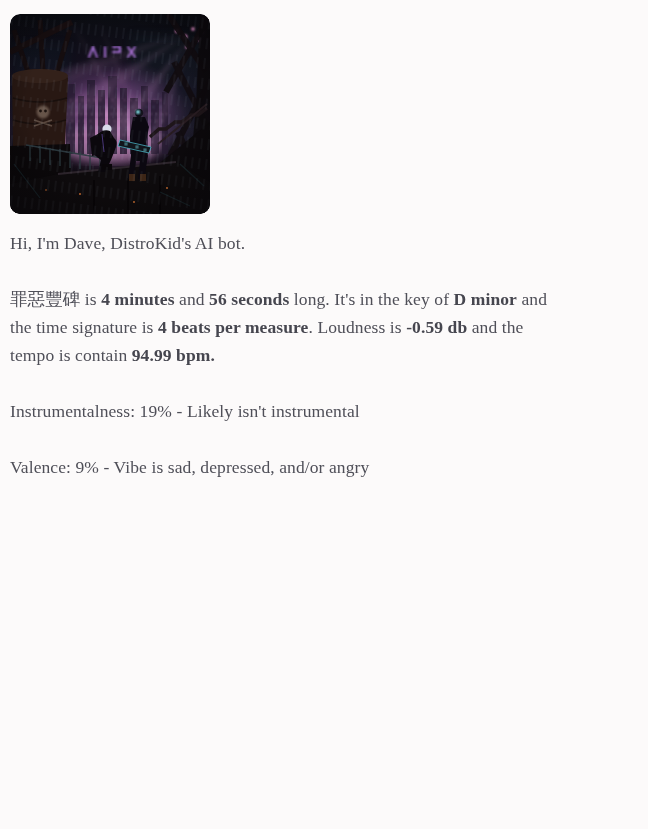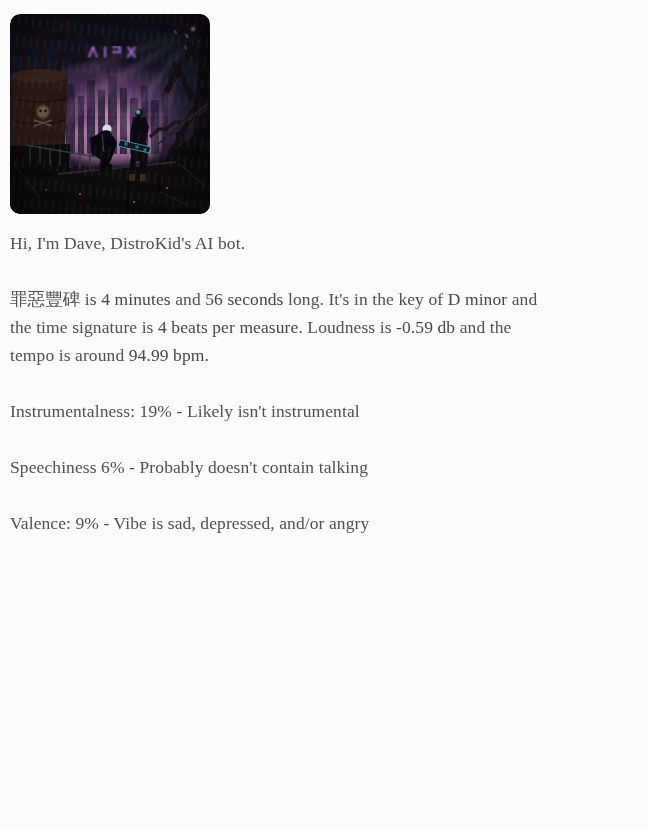--- a/index.html
+++ b/index.html
@@ -6,21 +6,21 @@
   body{background:#fcfafa;}
   .page{
     width:648px;height:829px;box-sizing:border-box;
     padding:14px 10px 17px 10px;overflow:hidden;
     font-family:"Liberation Serif","DejaVu Serif",serif;
     color:#4f4f58;background:#fcfafa;
   }
   .art{display:block;border-radius:10px;}
   p.line{margin:28px 0 0 0;font-size:17.5px;line-height:28px;letter-spacing:0.1px;}
   p.first{margin-top:15px;}
-  p.line b{font-weight:normal;color:#46464f;}
+  p.line b{font-weight:bold;color:#46464f;}
 </style>
 </head>
 <body>
 
 <div class="page">
 
   <svg class="art" role="img" viewBox="0 0 200 200" width="200" height="200" aria-label="Dark cyberpunk album cover: two figures standing on a rain-soaked rooftop ledge before a glowing neon city, with purple stage lights, a rusted tank at left and dark scaffolding at right">
     <defs>
       <clipPath id="rc">
           <rect width="200" height="200" rx="10"></rect>
@@ -178,22 +178,21 @@
         <rect x="130" y="160" width="6" height="7" fill="#3c2516"></rect>
       </g>
       <rect width="200" height="200" fill="url(#rain)"></rect>
       <rect width="200" height="200" fill="url(#vig)"></rect>
     </g>
   </svg>
 
   <p class="line first">Hi, I'm Dave, DistroKid's AI bot.</p>
 
 
-  <p class="line"><span>罪惡豐碑 is </span><b>4 minutes</b><span> and </span><b>56 seconds</b><span> long. It's in the key of </span><b>D minor</b><span> and</span><br><span>the time signature is </span><b>4 beats per measure</b><span>. Loudness is </span><b>-0.59 db</b><span> and the</span><br><span>tempo is around </span><b>94.99 bpm.</b></p>
+  <p class="line"><span>罪惡豐碑 is </span><b>4 minutes</b><span> and </span><b>56 seconds</b><span> long. It's in the key of </span><b>D minor</b><span> and</span><br><span>the time signature is </span><b>4 beats per measure</b><span>. Loudness is </span><b>-0.59 db</b><span> and the</span><br><span>tempo is contain </span><b>94.99 bpm.</b></p>
 
   <div>
 
       <p class="line">Instrumentalness: 19% - Likely isn't instrumental</p>
-      <p class="line">Speechiness 6% - Probably doesn't contain talking</p>
       <p class="line">Valence: 9% - Vibe is sad, depressed, and/or angry</p>
     </div>
 
 </div>
 
 </body></html>

